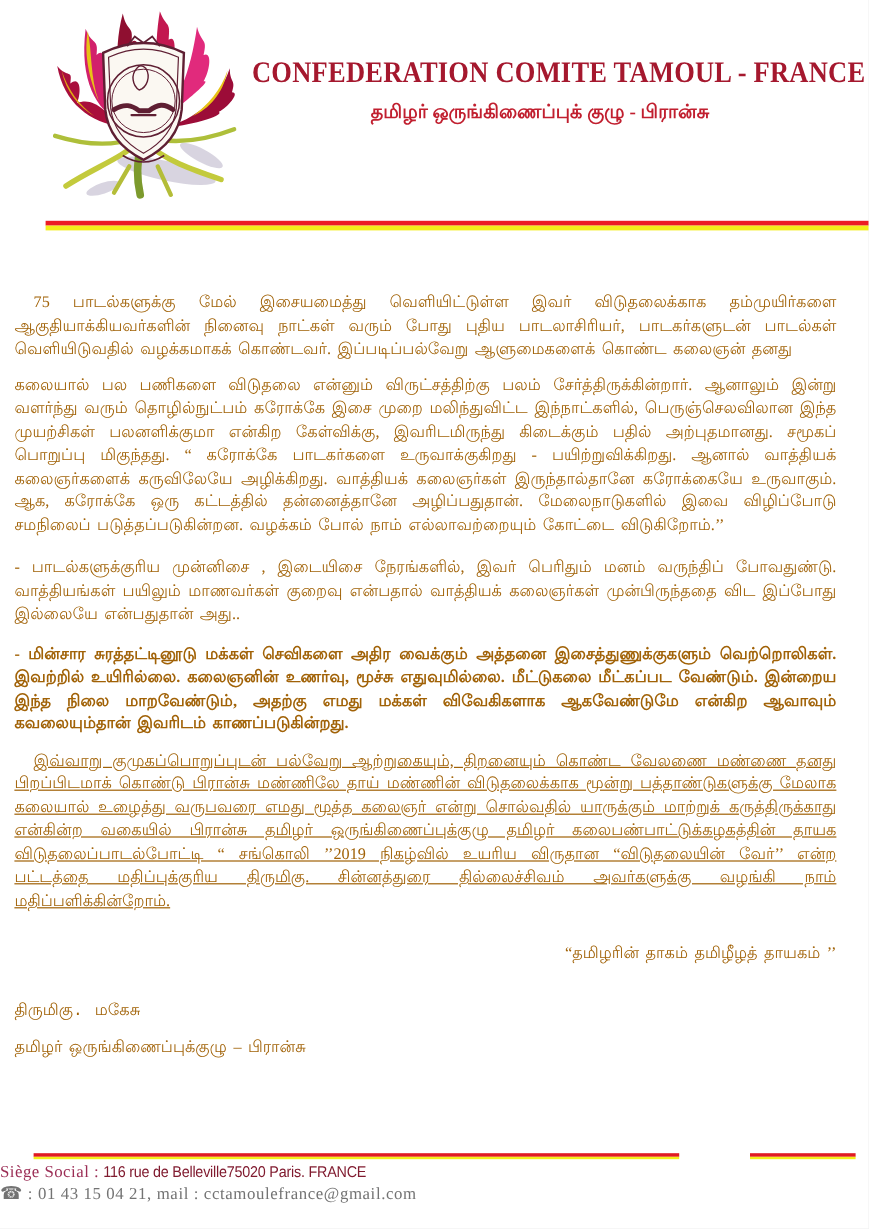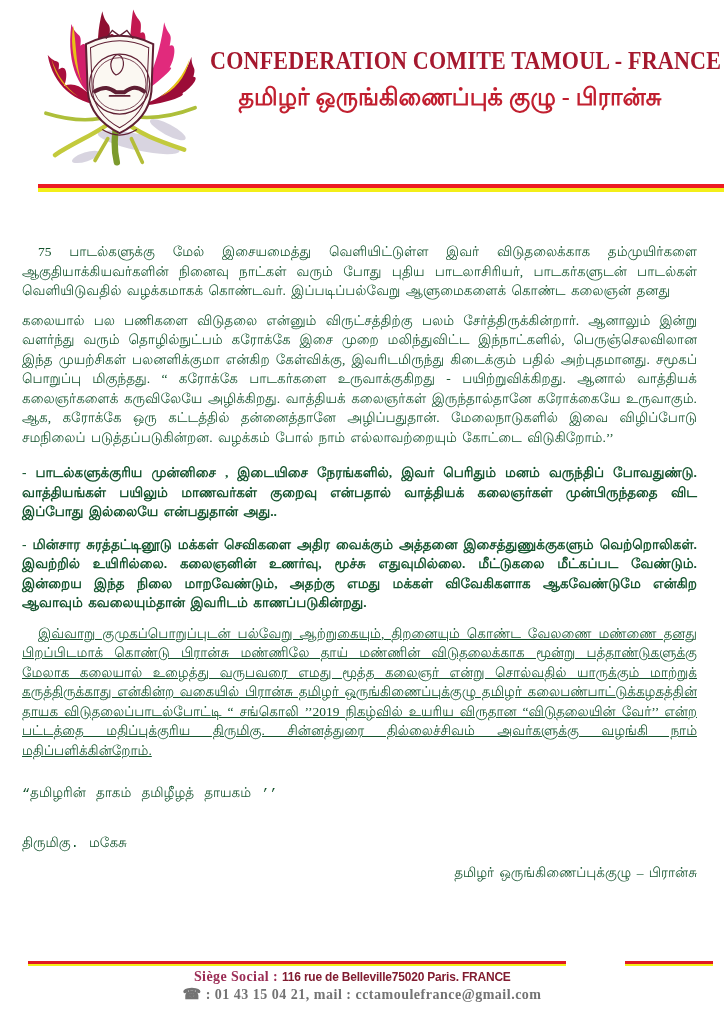--- a/index.html
+++ b/index.html
@@ -15,52 +15,52 @@
   .logo-wrap{position:absolute;left:28px;top:4px;width:185px;height:182px;}
   .titles{position:absolute;left:200px;top:48px;width:500px;text-align:center;}
   .org-title{
     font-family:"Liberation Serif", serif;
     font-weight:bold;font-size:23px;letter-spacing:.2px;
     color:#a5182e;margin:0;white-space:nowrap;
     transform:scale(.96,1.08);transform-origin:center;
   }
   .org-subtitle{
     font-family:"Liberation Serif", serif;
-    font-weight:bold;font-size:24px;
+    font-weight:bold;font-size:16px;
     color:#c11f2f;margin:10px 0 0 0;white-space:nowrap;
   }
   .header-rule{position:absolute;left:38px;right:0;top:184px;height:8px;}
   .rule-red{height:4px;background:#ec1c24;}
   .rule-yellow{height:4px;background:#f3ee19;}
   
   .body-text{
-    position:absolute;left:22px;right:27px;top:242px;
-    font-size:13.5px;line-height:19.5px;color:#14532d;
+    position:absolute;left:12px;right:27px;top:242px;
+    font-size:13.5px;line-height:19.5px;color:#a16207;
     text-align:justify;word-spacing:2px;
   }
   .body-text p{margin:0;}
   .p1{text-indent:16px;margin-bottom:10px !important;}
   .p2{margin-bottom:16px !important;}
-  .p3{margin-bottom:13px !important;font-weight:bold;}
+  .p3{margin-bottom:13px !important;}
   .p4{margin-bottom:11px !important;font-weight:bold;}
   .p5{text-indent:16px;margin-bottom:24px !important;text-decoration:underline;}
-  .quote-line{margin-bottom:30px !important;text-align:left;font-family:Liberation Mono, monospace;}
+  .quote-line{margin-bottom:30px !important;text-align:right;}
   .sig-role{margin-bottom:44px !important;text-align:left;}
   .sig-name{margin-bottom:10px !important;text-align:left;font-family:Liberation Mono, monospace;}
-  .sig-org{text-align:right;}
+  .sig-org{text-align:left;}
   
   .footer-rule{position:absolute;top:961px;height:6px;}
   .footer-rule .rr{height:2.6px;background:#e01a22;}
   .footer-rule .ry{height:2.6px;background:#f3ee19;}
   .footer-rule.left{left:28px;width:538px;}
   .footer-rule.right{left:625px;width:88px;}
   .footer-text{
     position:absolute;left:0;right:0;top:968px;
-    text-align:center;color:#8e2049;
-    font-family:"Liberation Serif", serif;font-weight:bold;font-size:14px;
+    text-align:left;color:#8e2049;
+    font-family:"Liberation Serif", serif;font-weight:normal;font-size:14px;
     line-height:17px;
   }
   .siege-label{color:#9b2d55;letter-spacing:.4px;}
   .siege-address{
     font-family:"Liberation Sans", sans-serif;
     font-size:13px;color:#801b2f;letter-spacing:-.2px;
     transform:scale(.92,1);display:inline-block;transform-origin:left center;
   }
   .phone-row{margin-top:1px;color:#737373;letter-spacing:.5px;}
   .phone-icon{font-size:15px;}

